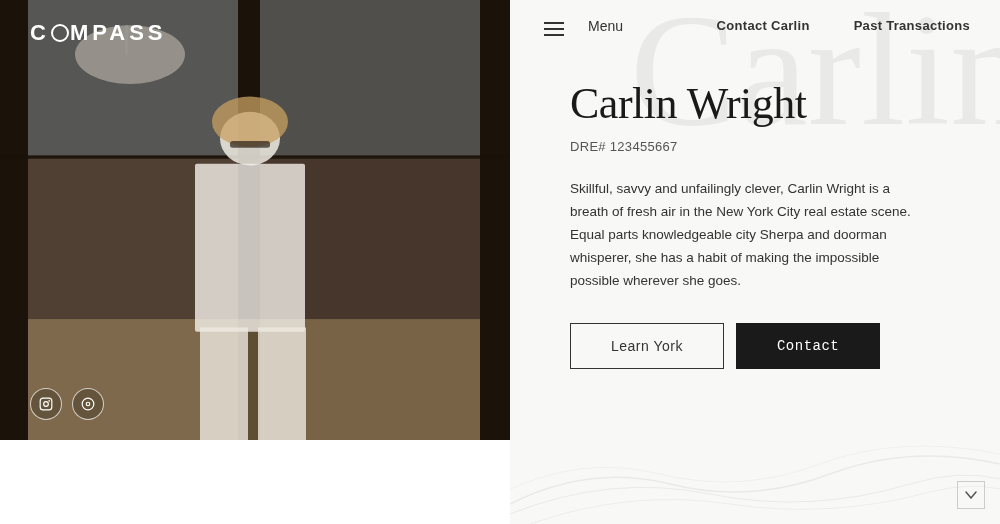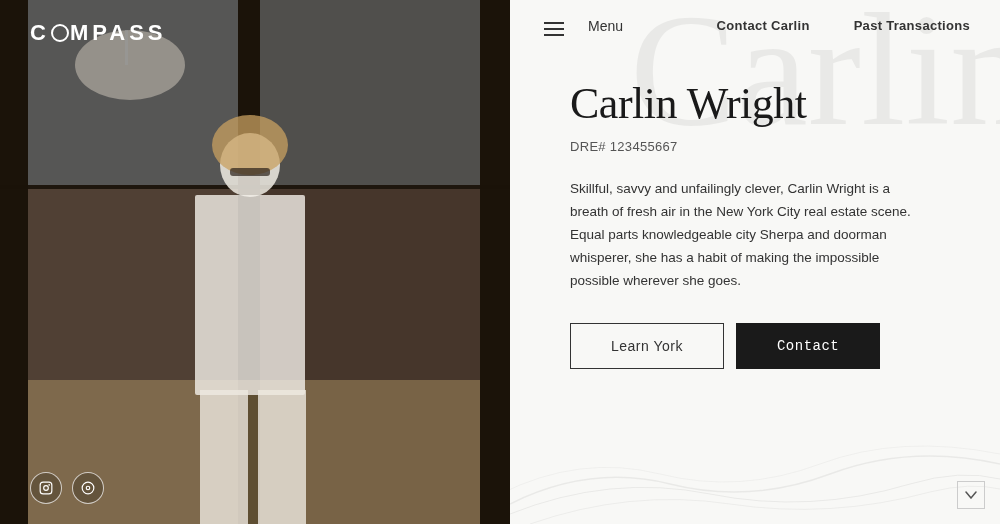--- a/index.html
+++ b/index.html
@@ -9,21 +9,21 @@
       height: 524px;
       font-family: Georgia, 'Times New Roman', serif;
       overflow: hidden;
       display: flex;
     }
 
     
     .left-panel {
       position: relative;
       width: 510px;
-      height: 524px;
+      height: 440px;
       flex-shrink: 0;
       background: #c8bfb0;
       overflow: hidden;
     }
 
     
     .photo-bg {
       position: absolute;
       inset: 0;
       background:

